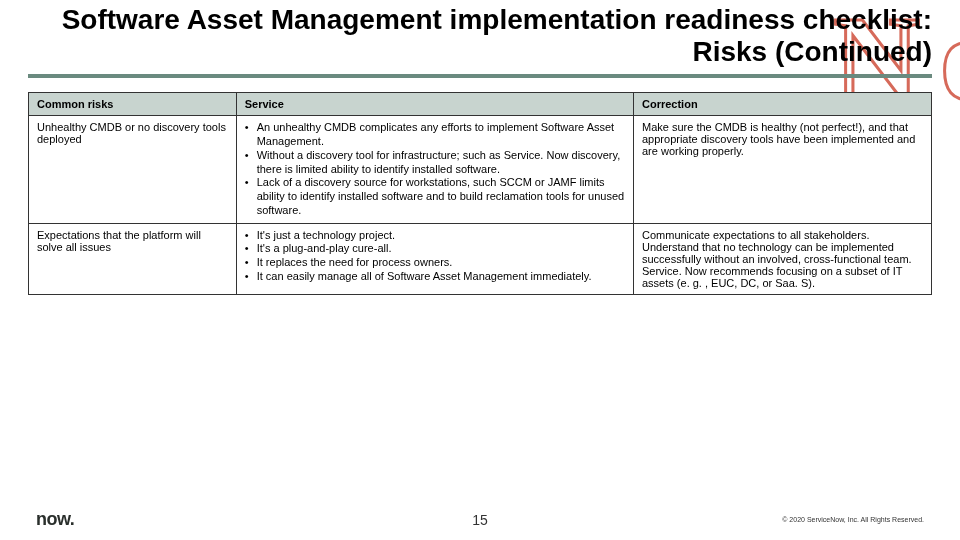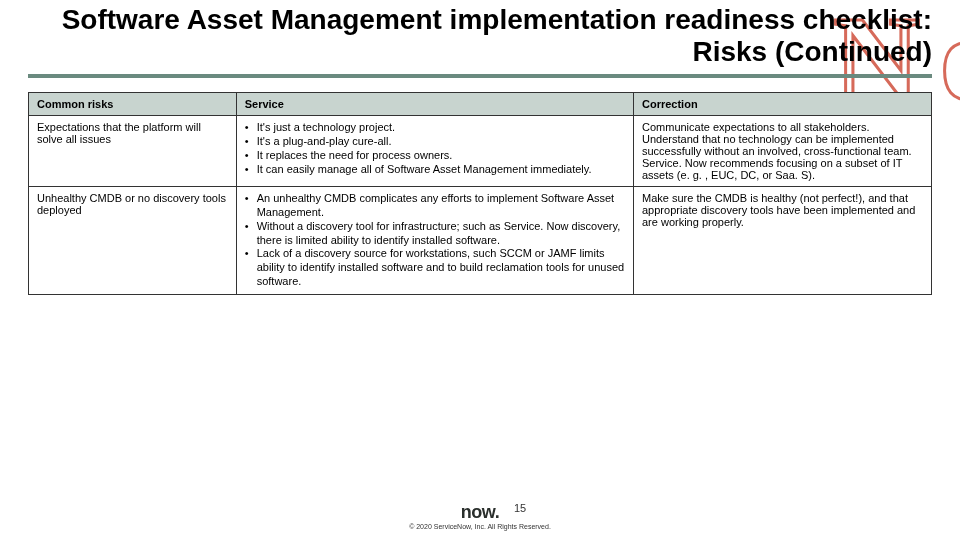--- a/index.html
+++ b/index.html
@@ -81,34 +81,32 @@
     position: absolute;
     bottom: 10px;
     left: 0;
     width: 100%;
     padding: 0 36px;
     display: flex;
     align-items: center;
     justify-content: space-between;
     font-size: 8px;
     color: #333;
-    flex-direction: column;
   }
   .logo {
     font-weight: 900;
     font-size: 18px;
     color: #2a2f2c;
     letter-spacing: -0.5px;
   }
   .page-num {
     position: absolute;
     left: 50%;
     transform: translateX(-50%);
-    font-size: 11px;
-    margin-left: 40px;
+    font-size: 14px;
   }
   .copyright {
     font-size: 7px;
     color: #333;
   }
 </style>
 </head>
 <body>
 
 <div class="watermark">No</div>
@@ -120,41 +118,41 @@
   <table class="risks">
     <thead>
       <tr>
         <th>Common risks</th>
         <th>Service</th>
         <th>Correction</th>
       </tr>
     </thead>
     <tbody>
       <tr>
+        <td class="col-risk">Unhealthy CMDB or no discovery tools deployed</td>
+        <td class="col-impact">
+          <ul class="bullets">
+            <li>An unhealthy CMDB complicates any efforts to implement Software Asset Management.</li>
+            <li>Without a discovery tool for infrastructure; such as Service. Now discovery, there is limited ability to identify installed software.</li>
+            <li>Lack of a discovery source for workstations, such SCCM or JAMF limits ability to identify installed software and to build reclamation tools for unused software.</li>
+          </ul>
+        </td>
+        <td class="col-correction">Make sure the CMDB is healthy (not perfect!), and that appropriate discovery tools have been implemented and are working properly.</td>
+      </tr>
+      <tr>
         <td class="col-risk">Expectations that the platform will solve all issues</td>
         <td class="col-impact">
           <ul class="bullets">
             <li>It's just a technology project.</li>
             <li>It's a plug-and-play cure-all.</li>
             <li>It replaces the need for process owners.</li>
             <li>It can easily manage all of Software Asset Management immediately.</li>
           </ul>
         </td>
         <td class="col-correction">Communicate expectations to all stakeholders. Understand that no technology can be implemented successfully without an involved, cross-functional team. Service. Now recommends focusing on a subset of IT assets (e. g. , EUC, DC, or Saa. S).</td>
-      </tr>
-      <tr>
-        <td class="col-risk">Unhealthy CMDB or no discovery tools deployed</td>
-        <td class="col-impact">
-          <ul class="bullets">
-            <li>An unhealthy CMDB complicates any efforts to implement Software Asset Management.</li>
-            <li>Without a discovery tool for infrastructure; such as Service. Now discovery, there is limited ability to identify installed software.</li>
-            <li>Lack of a discovery source for workstations, such SCCM or JAMF limits ability to identify installed software and to build reclamation tools for unused software.</li>
-          </ul>
-        </td>
-        <td class="col-correction">Make sure the CMDB is healthy (not perfect!), and that appropriate discovery tools have been implemented and are working properly.</td>
       </tr>
     </tbody>
   </table>
 </div>
 
 <div class="footer">
   <span class="logo">now.</span>
   <span class="page-num">15</span>
   <span class="copyright">© 2020 ServiceNow, Inc. All Rights Reserved.</span>
 </div>

